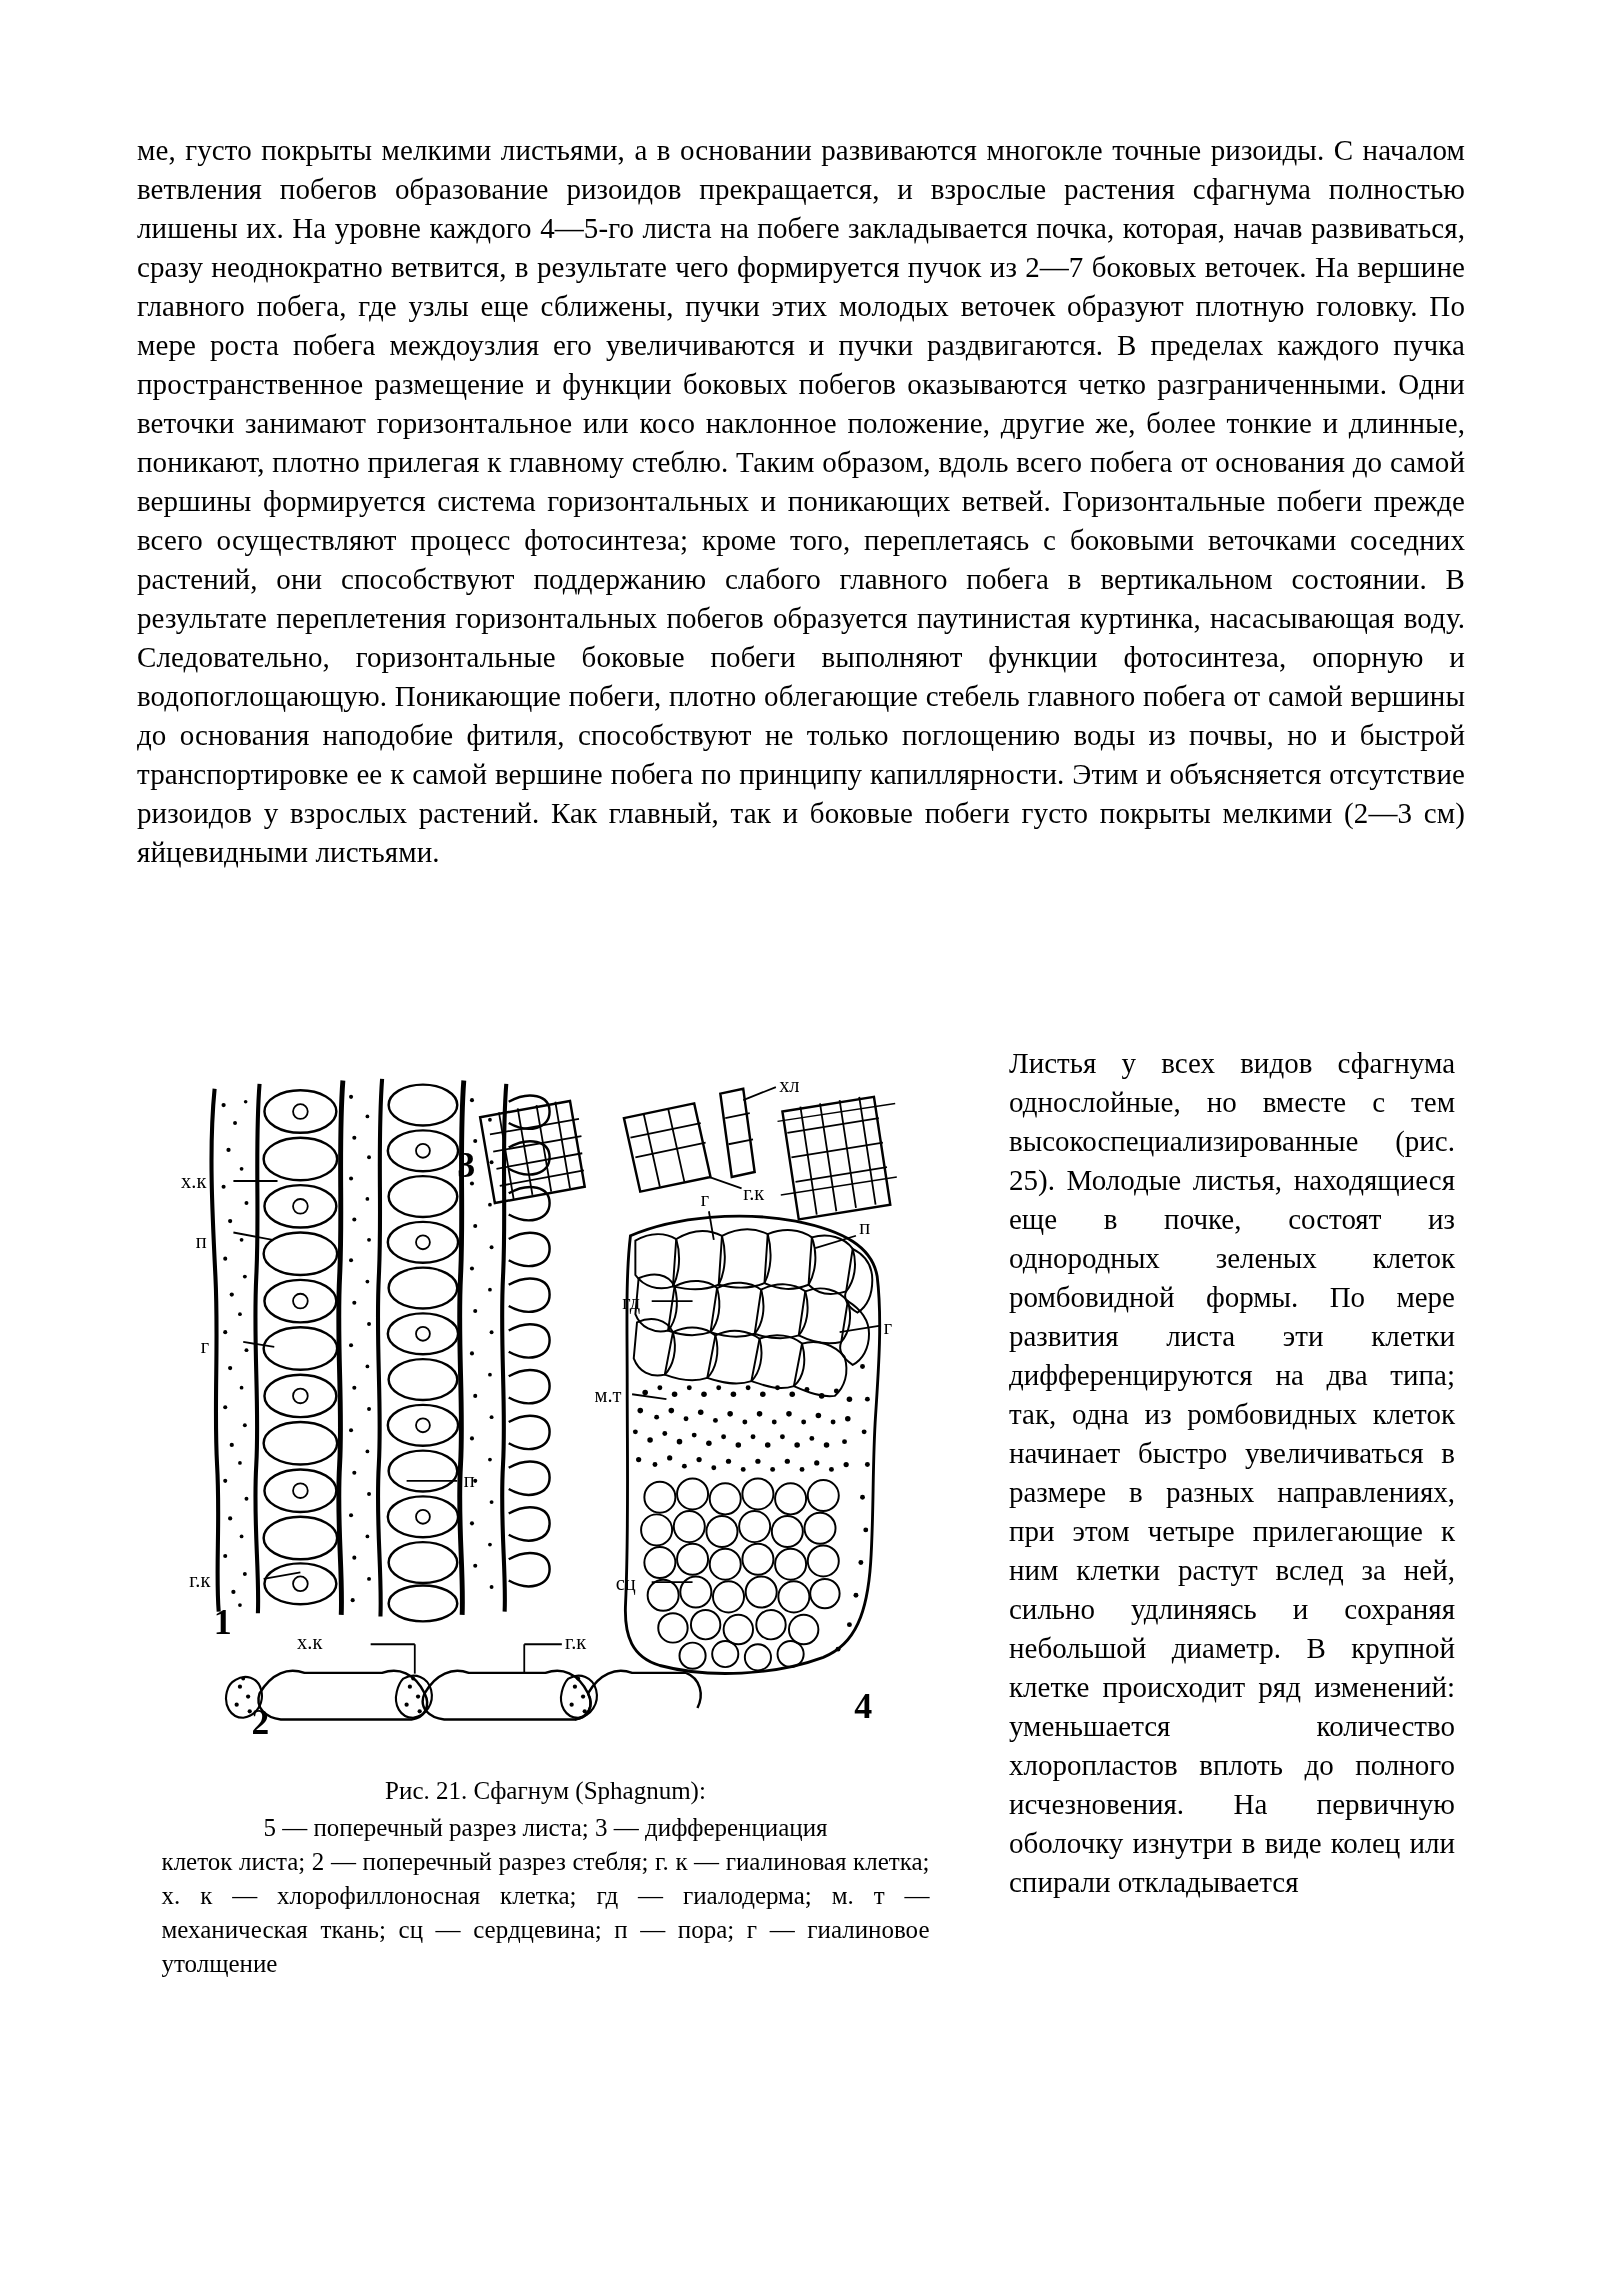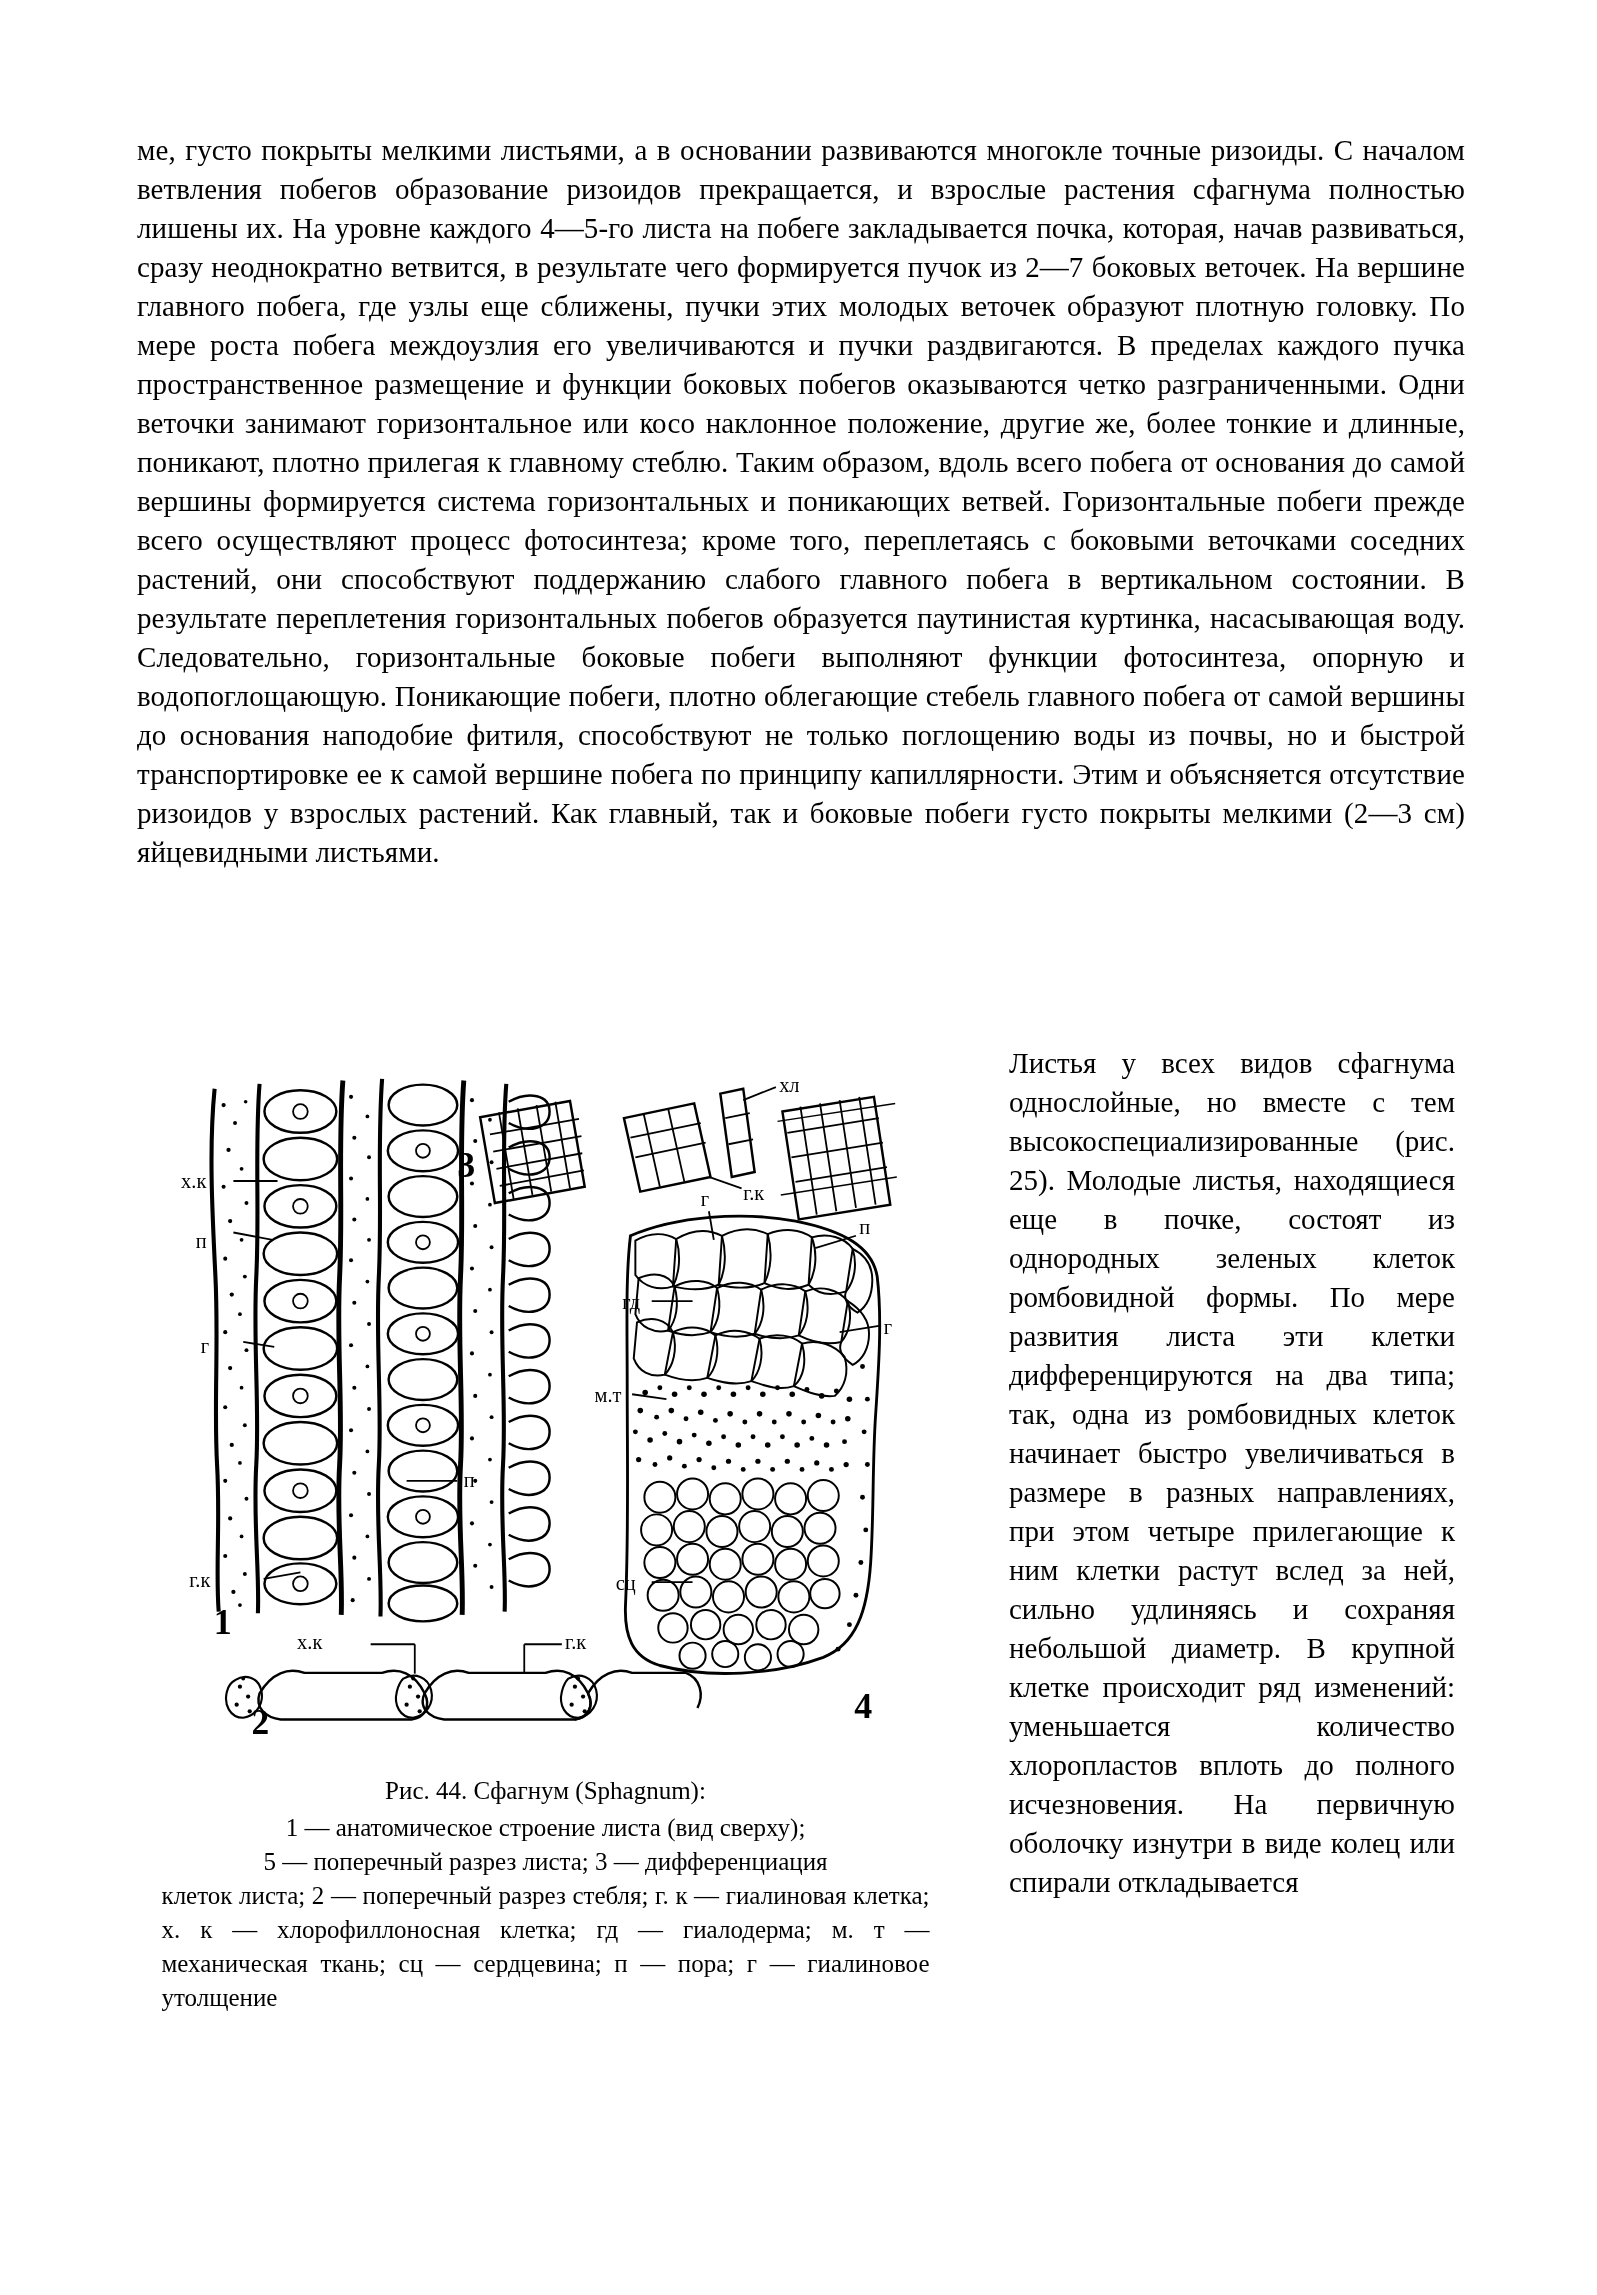--- a/index.html
+++ b/index.html
@@ -506,22 +506,21 @@
           <g font-family="Liberation Serif, serif" font-size="44" font-weight="bold" fill="#000">
             <text x="94" y="688">1</text>
             <text x="140" y="810">2</text>
             <text x="392" y="128">3</text>
             <text x="878" y="790">4</text>
           </g>
         </svg>
       </div>
 
       <div class="caption">
-        <span class="title">Рис. 44. Сфагнум (Sphagnum):</span>
-        <span class="line">1 — анатомическое строение листа (вид сверху);</span>
+        <span class="title">Рис. 21. Сфагнум (Sphagnum):</span>
         <span class="line">5 — поперечный разрез листа; 3 — дифференциация</span>
         <span class="just">клеток листа; 2 — поперечный разрез стебля; г. к — гиалиновая клетка; х. к — хлорофиллоносная клетка; гд — гиалодерма; м. т — механическая ткань; сц — сердцевина; п — пора; г — гиалиновое утолщение</span>
       </div>
     </div>
 
     <div class="col-right">
       <p>Листья у всех видов сфагнума однослойные, но вместе с тем высокоспециализированные (рис. 25). Молодые листья, находящиеся еще в почке, состоят из однородных зеленых клеток ромбовидной формы. По мере развития листа эти клетки дифференцируются на два типа; так, одна из ромбовидных клеток начинает быстро увеличиваться в размере в разных направлениях, при этом четыре прилегающие к ним клетки растут вслед за ней, сильно удлиняясь и сохраняя небольшой диаметр. В крупной клетке происходит ряд изменений: уменьшается количество хлоропластов вплоть до полного исчезновения. На первичную оболочку изнутри в виде колец или спирали откладывается</p>
     </div>
 
   </div>

